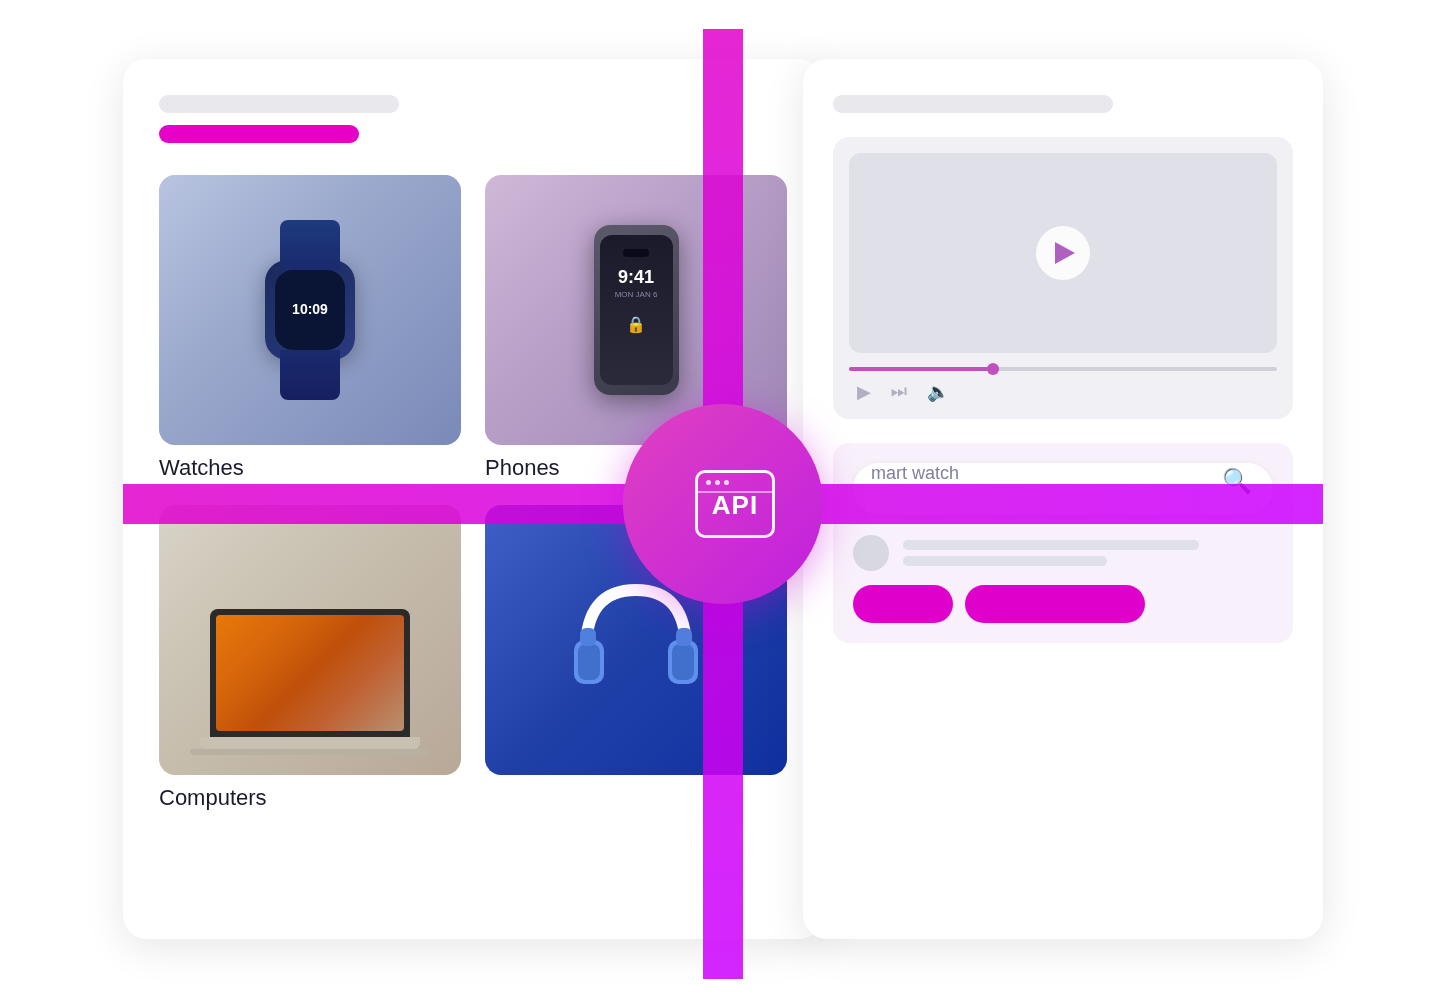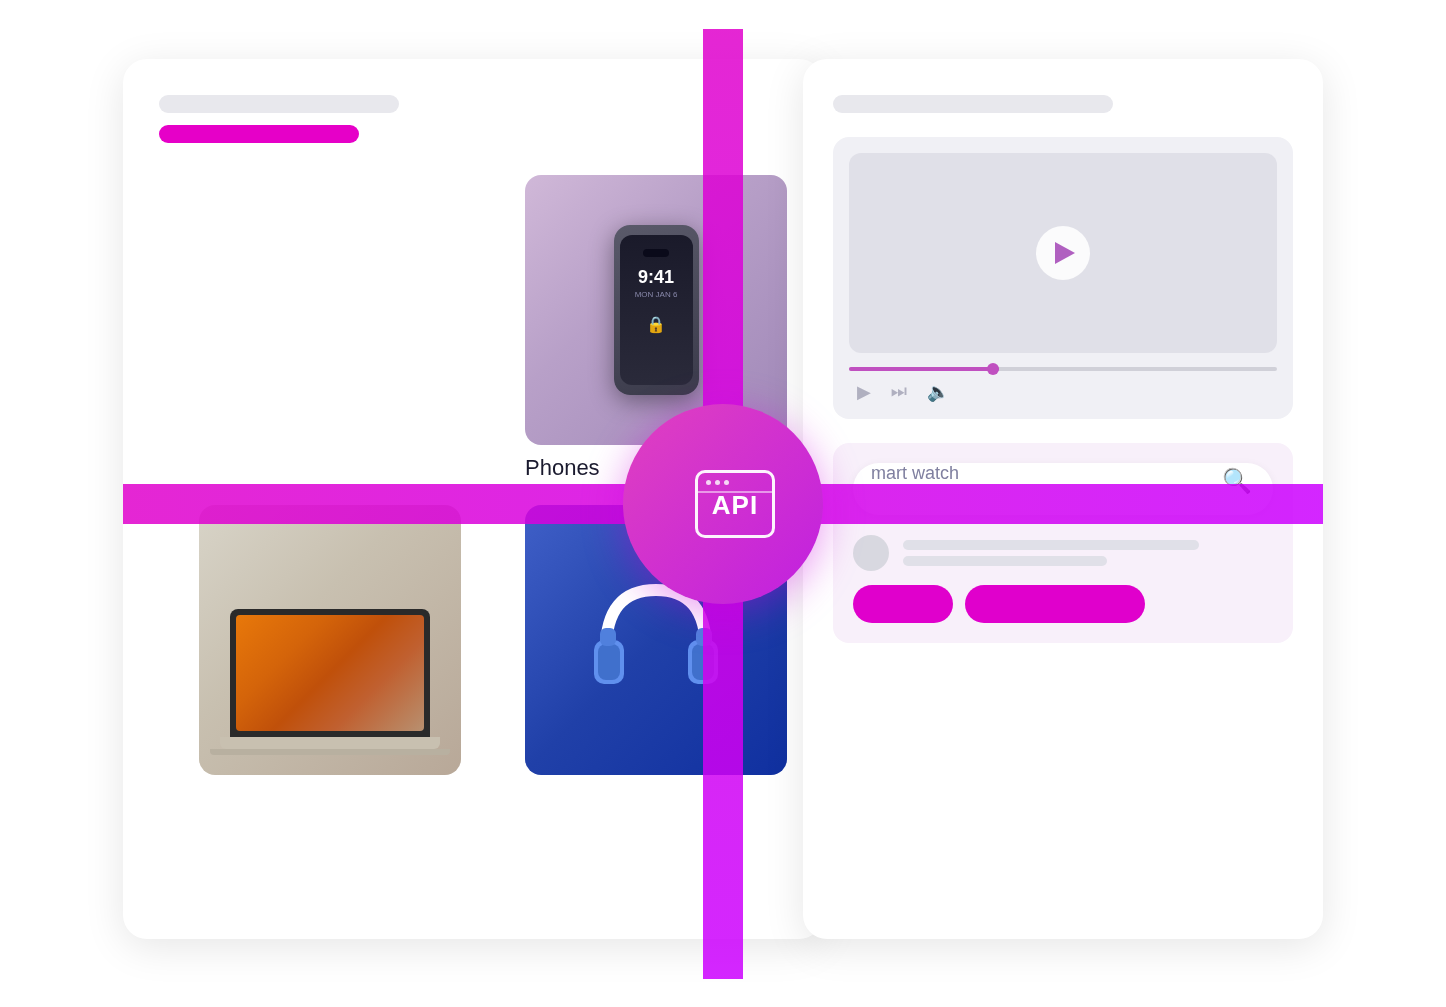--- a/index.html
+++ b/index.html
@@ -52,21 +52,20 @@
     .product-grid {
       display: grid;
       grid-template-columns: 1fr 1fr;
       gap: 24px;
     }
 
     .product-cell {
       display: flex;
       flex-direction: column;
       gap: 10px;
-      margin-left: 40px;
     }
 
     .product-image {
       width: 100%;
       height: 270px;
       border-radius: 16px;
       overflow: hidden;
       background: #d8dce8;
     }
 
@@ -587,20 +586,32 @@
 
   <div class="card-left">
     <div class="header-bars">
       <div class="skeleton-bar wide"></div>
       <div class="skeleton-bar accent"></div>
     </div>
 
     <div class="product-grid">
 
       <div class="product-cell">
+        <div class="product-image">
+          <div class="img-watch">
+            <div class="watch-body">
+              <div class="watch-band-top"></div>
+              <div class="watch-band-bottom"></div>
+              <div class="watch-face">
+                <div class="watch-time">10:09</div>
+              </div>
+            </div>
+          </div>
+        </div>
+        <div class="product-label">Watches</div>
       </div>
 
       <div class="product-cell">
         <div class="product-image">
           <div class="img-phone">
             <div class="phone-body">
               <div class="phone-screen">
                 <div class="phone-notch"></div>
                 <div class="phone-time">9:41</div>
                 <div class="phone-date">MON JAN 6</div>
@@ -617,20 +628,21 @@
           <div class="img-laptop">
             <div class="laptop-body">
               <div class="laptop-screen-container">
                 <div class="laptop-display"></div>
               </div>
               <div class="laptop-base"></div>
               <div class="laptop-base-bottom"></div>
             </div>
           </div>
         </div>
+        <div class="product-label">Computers</div>
       </div>
 
       <div class="product-cell">
         <div class="product-image">
           <div class="img-headphones">
             <svg class="headphones-svg" viewBox="0 0 160 160" fill="none">
 
               <path d="M30 90 Q30 30 80 30 Q130 30 130 90" stroke="white" stroke-width="12" fill="none" stroke-linecap="round"></path>
 
               <rect x="18" y="80" width="30" height="44" rx="10" fill="#6090ee"></rect>

